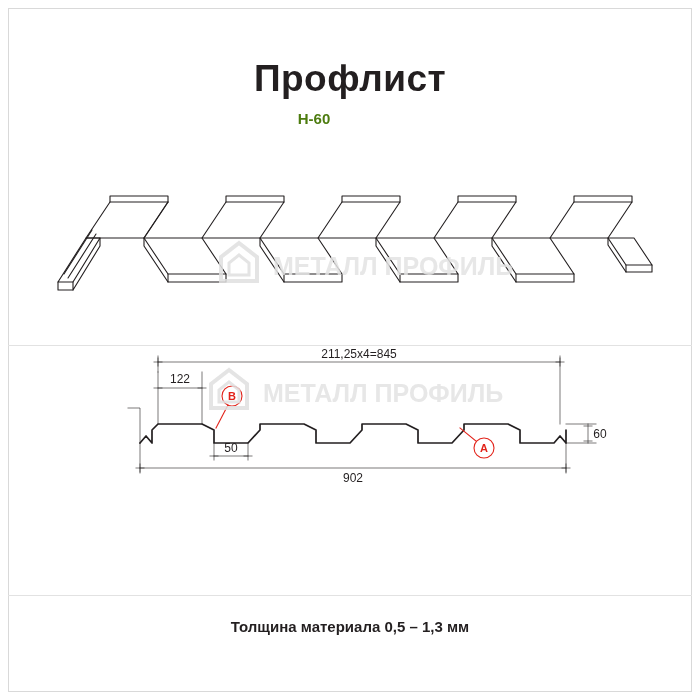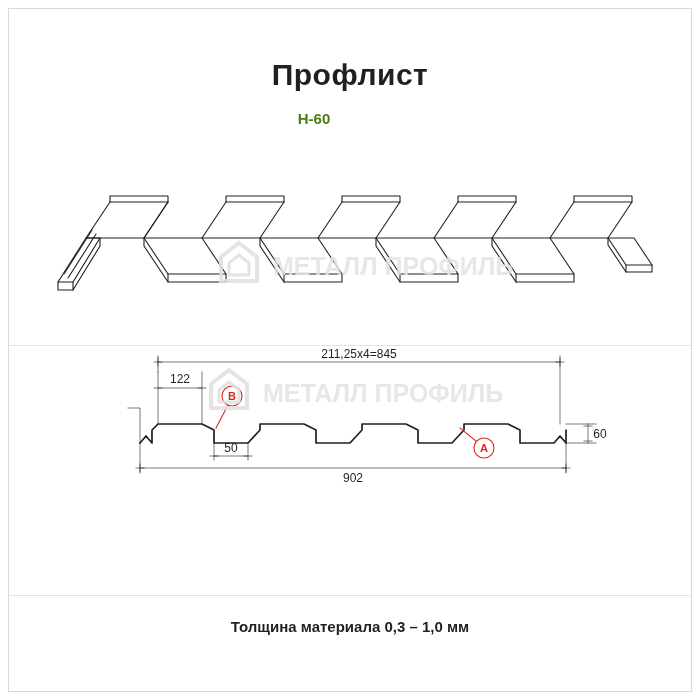--- a/index.html
+++ b/index.html
@@ -29,21 +29,21 @@
     height: 684px;
     border: 1px solid #d9d9d9;
     box-sizing: border-box;
   }
   .title {
     position: absolute;
     top: 58px;
     left: 0;
     width: 700px;
     text-align: center;
-    font-size: 30px;
+    font-size: 37px;
     font-weight: bold;
     letter-spacing: 0.5px;
     color: #231f20;
   }
   .subtitle {
     position: absolute;
     top: 110px;
     left: 0;
     width: 628px;
     text-align: center;
@@ -253,15 +253,15 @@
   <div class="wm wm2">
     <svg width="310" height="70" viewBox="0 0 310 70">
       <g opacity="0.85">
         <path d="M6,46 L6,22 L24,8 L42,22 L42,46 Z" fill="none" stroke="#e0e0e0" stroke-width="4"></path>
         <path d="M14,40 L14,28 L24,20 L34,28 L34,40 Z" fill="none" stroke="#e0e0e0" stroke-width="3"></path>
         <text x="58" y="40" font-family="Liberation Sans, sans-serif" font-size="25" font-weight="bold" fill="#e3e3e3">МЕТАЛЛ ПРОФИЛЬ</text>
       </g>
     </svg>
   </div>
 
-  <div class="footer-note">Толщина материала 0,3 – 1,0 мм</div>
+  <div class="footer-note">Толщина материала 0,5 – 1,3 мм</div>
 
 </div>
 
 </body></html>

